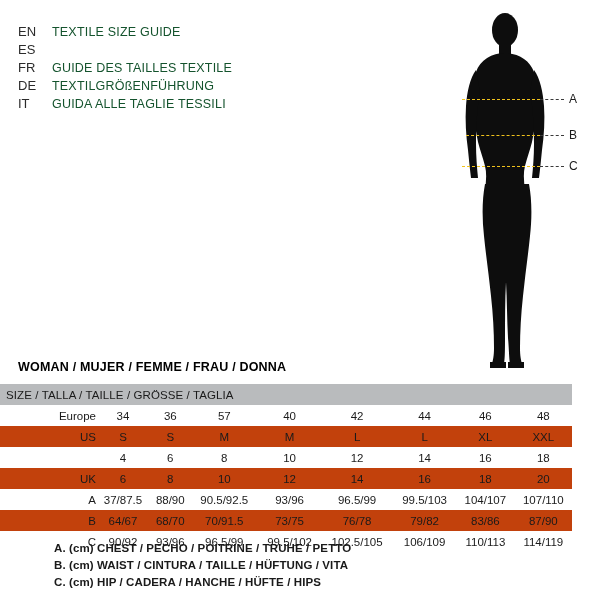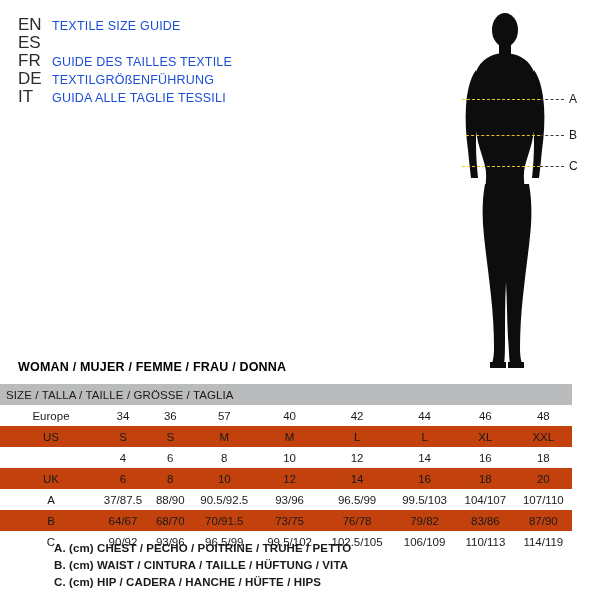--- a/index.html
+++ b/index.html
@@ -29,26 +29,27 @@
   }
   .lang-row {
     display: flex;
     align-items: baseline;
     height: 18px;
     line-height: 18px;
   }
   .lang-code {
     width: 34px;
     flex: 0 0 34px;
-    font-size: 17px;
+    font-size: 13px;
     color: #2b2b2b;
+    margin-top: 7px;
   }
   .lang-text {
     font-size: 12.5px;
-    color: #1d4ed8;
+    color: #14532d;
     letter-spacing: 0.2px;
   }
 
   
   .figure-wrap {
     position: absolute;
     left: 430px;
     top: 8px;
     width: 160px;
     height: 368px;
@@ -95,21 +96,21 @@
     font-size: 11.5px;
   }
   .size-table td {
     padding: 2px 0 2px 0;
     height: 17px;
     color: #1a1a1a;
     text-align: center;
     white-space: nowrap;
   }
   .size-table td.rowhead {
-    text-align: center;
+    text-align: right;
     padding-left: 6px;
   }
   .size-table tr.head td {
     font-weight: normal;
     text-align: left;
     padding-left: 6px;
     letter-spacing: 0.1px;
   }
   .size-table tr.head {
     background: #b9bbbd;

